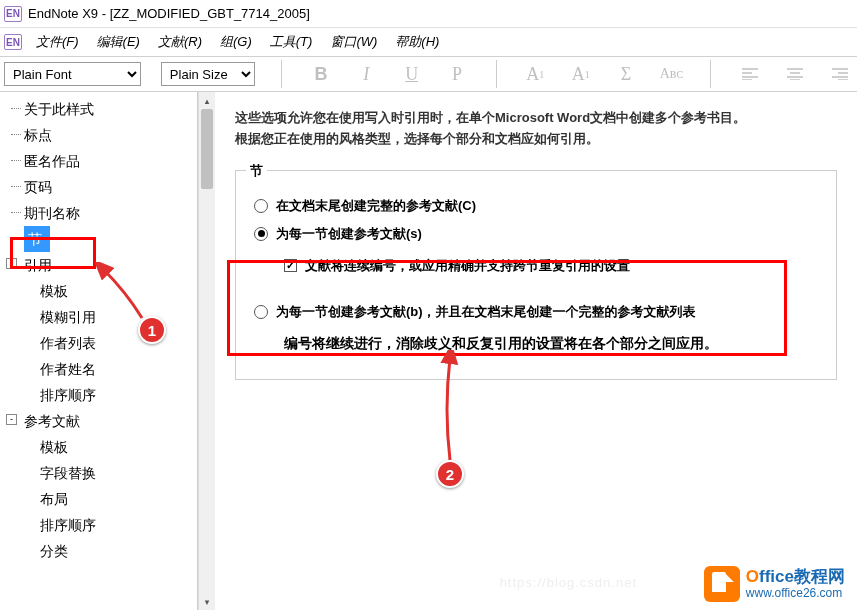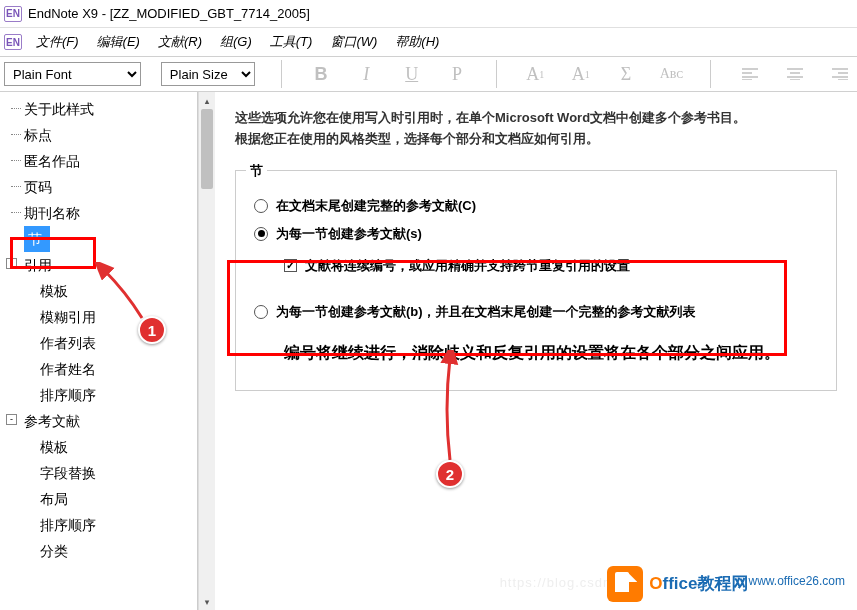--- a/index.html
+++ b/index.html
@@ -46,35 +46,35 @@
     .desc { font-size: 13px; color: #333; line-height: 1.6; margin-bottom: 20px; }
     
     .fieldset { border: 1px solid #ccc; padding: 16px 12px 20px; margin-top: 10px; position: relative; }
     .fieldset-legend { position: absolute; top: -9px; left: 10px; background: #fff; padding: 0 4px; font-size: 13px; }
     
     .radio-row { display: flex; align-items: center; margin: 10px 0 10px 6px; font-size: 13px; }
     .radio-circle { width: 14px; height: 14px; border: 1px solid #555; border-radius: 50%; margin-right: 8px; display: flex; align-items: center; justify-content: center; flex-shrink: 0; }
     .radio-circle.checked::after { content: ""; width: 7px; height: 7px; background: #000; border-radius: 50%; }
     .checkbox-row { display: flex; align-items: center; margin: 14px 0 14px 36px; font-size: 13px; }
     .checkbox-sq { width: 13px; height: 13px; border: 1px solid #555; margin-right: 8px; display: flex; align-items: center; justify-content: center; font-size: 11px; flex-shrink: 0; }
-    .note-row { margin: 22px 0 6px 36px; font-size: 16px; }
+    .note-row { margin: 14px 0 6px 36px; font-size: 14px; }
     
     .red-box1 { position: absolute; border: 3px solid #ff0000; pointer-events: none; }
     .red-box2 { position: absolute; border: 3px solid #ff0000; pointer-events: none; }
     
     .anno-circle { position: absolute; width: 28px; height: 28px; background: #e03030; border: 2px solid #fff; border-radius: 50%; color: #fff; font-weight: bold; display: flex; align-items: center; justify-content: center; font-size: 15px; box-shadow: 0 1px 3px rgba(0,0,0,0.4); }
     
     .arrow1 { position: absolute; }
     .arrow2 { position: absolute; }
     
     .watermark-logo { position: absolute; right: 12px; bottom: 8px; display: flex; align-items: center; gap: 6px; }
     .wm-icon { width: 36px; height: 36px; background: #ff7b00; border-radius: 6px; position: relative; }
     .wm-icon::before { content: ""; position: absolute; left: 8px; top: 6px; width: 14px; height: 20px; background: #fff; border-radius: 2px 2px 0 0; }
     .wm-icon::after { content: ""; position: absolute; right: 6px; top: 6px; width: 10px; height: 10px; background: #fff; clip-path: polygon(0 0, 100% 100%, 0 100%); }
-    .wm-text { display: flex; flex-direction: row; line-height: 1.1; }
+    .wm-text { display: flex; flex-direction: column; line-height: 1.1; }
     .wm-line1 { font-size: 17px; font-weight: bold; }
     .wm-line1 .o-orange { color: #ff7b00; }
     .wm-line1 .rest { color: #1a6bb3; }
     .wm-line2 { font-size: 12px; color: #1a6bb3; }
     .watermark-faint { position: absolute; right: 220px; bottom: 20px; color: #eee; font-size: 13px; letter-spacing: 1px; }
   </style>
 </head>
 <body>
 
 <div class="titlebar">

